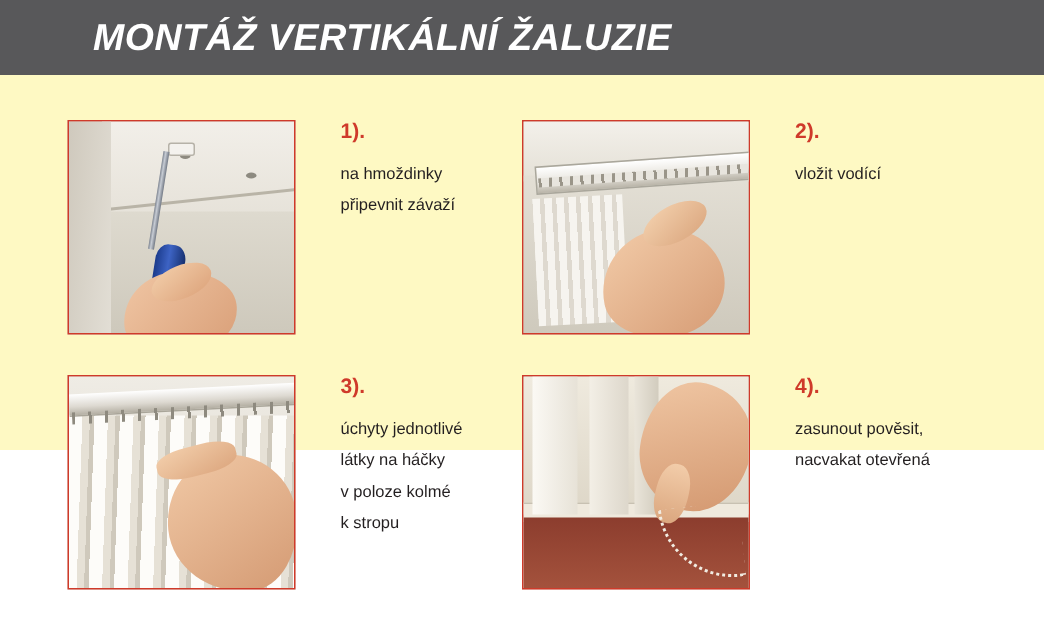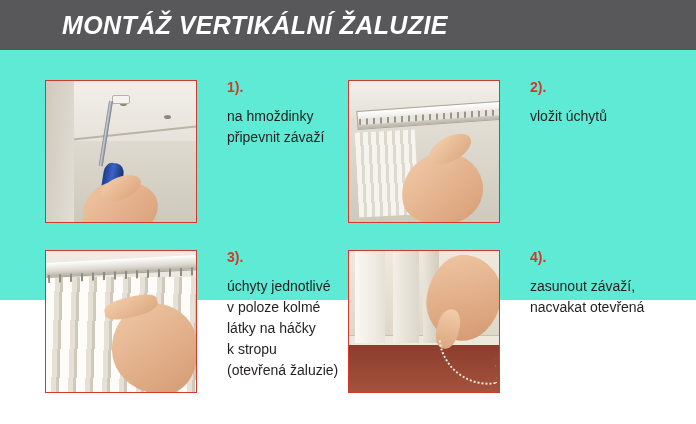--- a/index.html
+++ b/index.html
@@ -10,21 +10,21 @@
     width: 696px;
     height: 424px;
     background: #ffffff;
     font-family: "Liberation Sans", sans-serif;
     overflow: hidden;
   }
   .page {
     position: relative;
     width: 696px;
     height: 300px;
-    background: #5eead4;
+    background: #fef9c3;
   }
 
   
   .header {
     position: absolute;
     left: 0;
     top: 0;
     width: 696px;
     height: 50px;
     background: #58585a;
@@ -75,21 +75,21 @@
   }
   .step-num {
     color: #cf3a2a;
     font-size: 14px;
     font-weight: bold;
     margin-bottom: 12px;
     line-height: 1;
   }
   .step-line {
     color: #231f20;
-    font-size: 14px;
+    font-size: 11px;
     line-height: 21px;
     white-space: nowrap;
   }
 
   
   .ph { position: absolute; }
 
   
   .p1-wall-left {
     left: 0; top: 0; width: 28px; height: 141px;
@@ -265,56 +265,55 @@
         <div class="ph p2-ceil"></div>
         <div class="ph p2-wall"></div>
         <div class="ph p2-strip"></div>
         <div class="ph p2-rail"></div>
         <div class="ph p2-rail-slots"></div>
         <div class="ph p2-hand"></div>
         <div class="ph p2-thumb"></div>
       </div>
       <div class="text-col">
         <div class="step-num">2).</div>
-        <div class="step-line">vložit úchytů</div>
+        <div class="step-line">vložit vodící</div>
       </div>
     </div>
 
     <div class="step step-3">
       <div class="photo">
         <div class="ph p3-wall"></div>
         <div class="ph p3-slats"></div>
         <div class="ph p3-rail"></div>
         <div class="ph p3-hooks"></div>
         <div class="ph p3-hand"></div>
         <div class="ph p3-fing"></div>
       </div>
       <div class="text-col">
         <div class="step-num">3).</div>
         <div class="step-line">úchyty jednotlivé</div>
+        <div class="step-line">látky na háčky</div>
         <div class="step-line">v poloze kolmé</div>
-        <div class="step-line">látky na háčky</div>
         <div class="step-line">k stropu</div>
-        <div class="step-line">(otevřená žaluzie)</div>
       </div>
     </div>
 
     <div class="step step-4">
       <div class="photo">
         <div class="ph p4-wall"></div>
         <div class="ph p4-base"></div>
         <div class="ph p4-floor"></div>
         <div class="ph p4-slat1"></div>
         <div class="ph p4-slat2"></div>
         <div class="ph p4-slat3"></div>
         <div class="ph p4-hand"></div>
         <div class="ph p4-finger"></div>
         <div class="ph p4-chain"></div>
       </div>
       <div class="text-col">
         <div class="step-num">4).</div>
-        <div class="step-line">zasunout závaží,</div>
+        <div class="step-line">zasunout pověsit,</div>
         <div class="step-line">nacvakat otevřená</div>
       </div>
     </div>
 
   </div>
 </div>
 
 </body></html>

